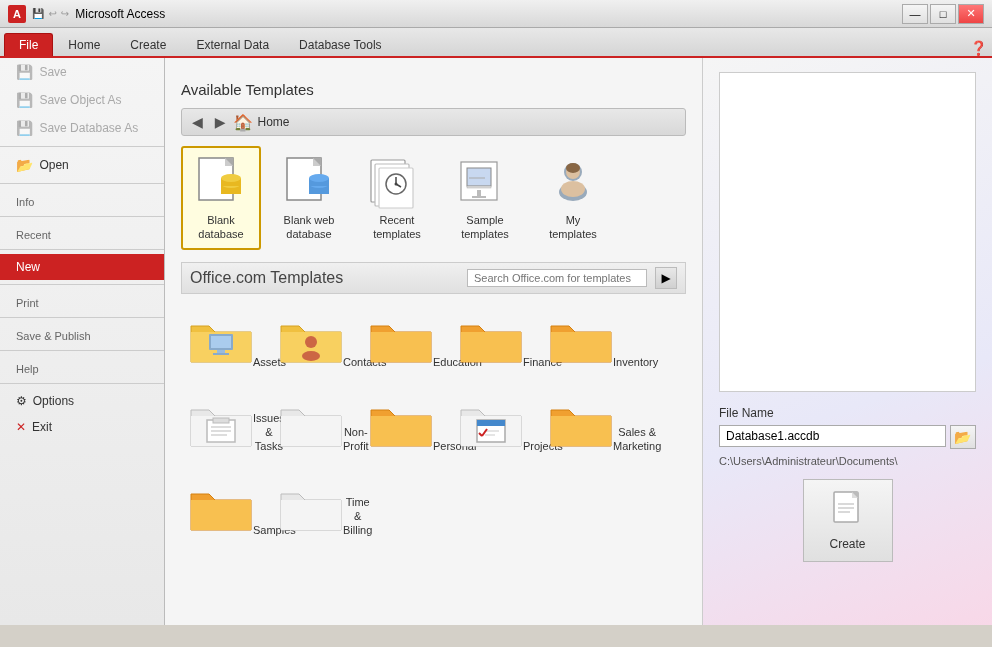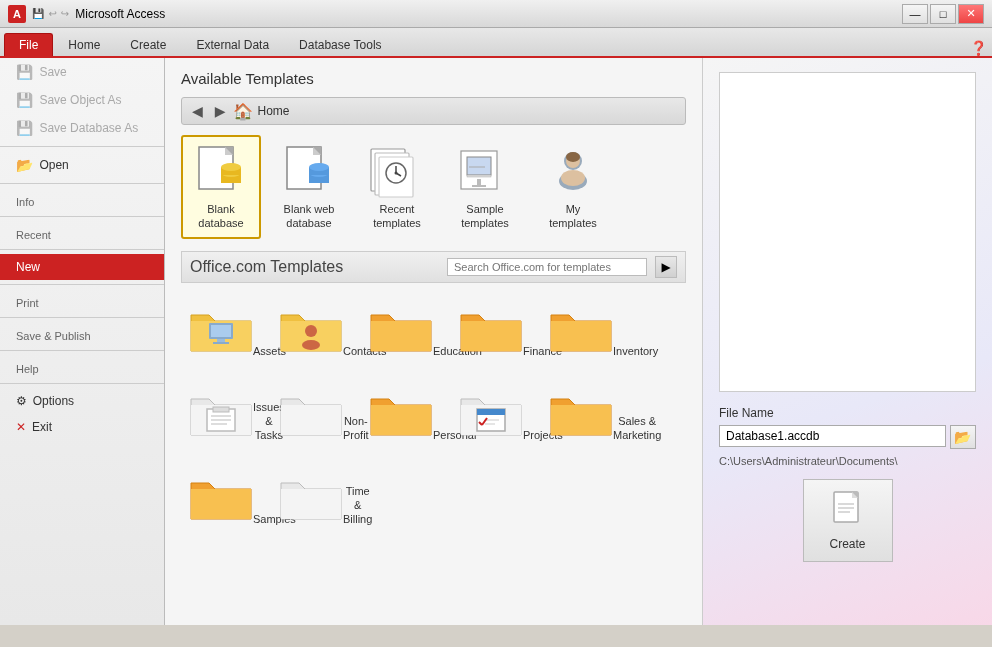--- a/index.html
+++ b/index.html
@@ -95,21 +95,21 @@
     }
     .sidebar-item.active {
       background: #cc2222;
       color: white;
     }
     .sidebar-divider { height: 1px; background: #ccc; margin: 4px 0; }
 
     
     .content-area {
       flex: 1;
-      padding: 12px 16px;
+      padding: 23px 16px;
       overflow-y: auto;
       background: #f5f5f5;
     }
     .content-title {
       font-size: 15px;
       color: #333;
       margin-bottom: 10px;
       font-weight: normal;
     }
 
@@ -163,21 +163,21 @@
       border: 1px solid #ccc;
       padding: 4px 8px;
       margin-bottom: 10px;
       gap: 8px;
     }
     .officecom-title { font-size: 16px; color: #444; flex: 1; }
     .officecom-search {
       border: 1px solid #bbb;
       padding: 2px 6px;
       font-size: 11px;
-      width: 200px;
+      width: 180px;
       background: white;
       color: #999;
     }
     .officecom-go {
       background: linear-gradient(to bottom, #e8e8e8, #d0d0d0);
       border: 1px solid #bbb;
       width: 22px; height: 22px;
       display: flex; align-items: center; justify-content: center;
       cursor: pointer;
       font-size: 12px;

